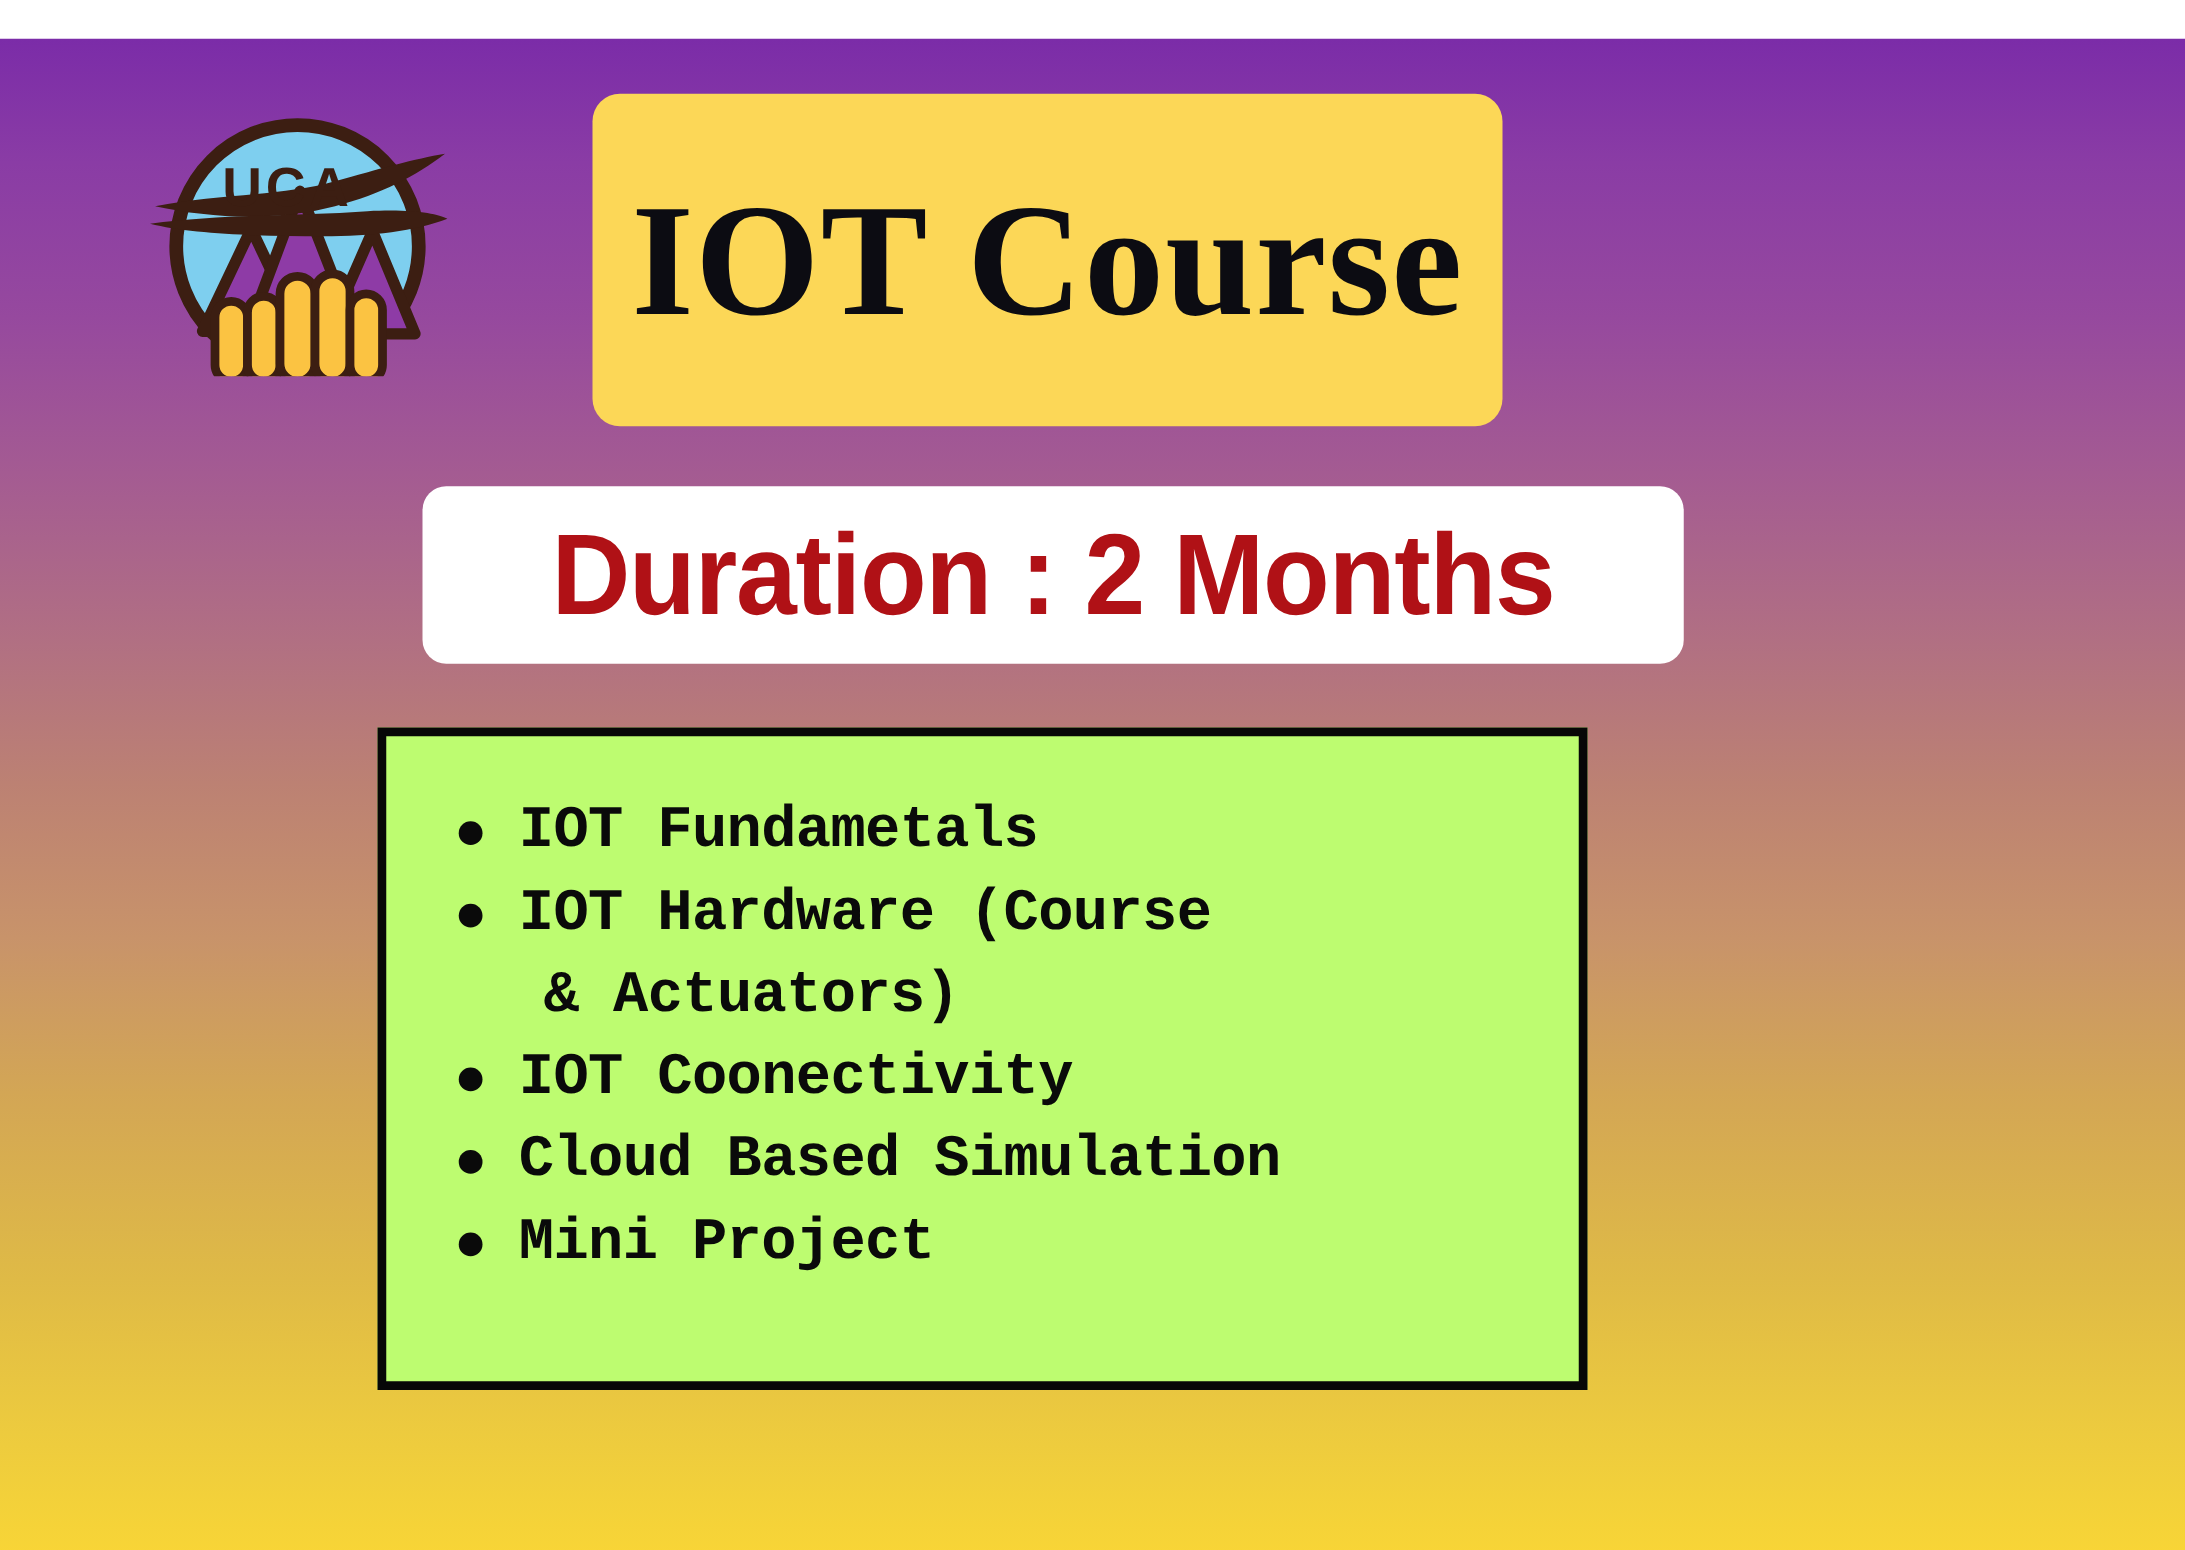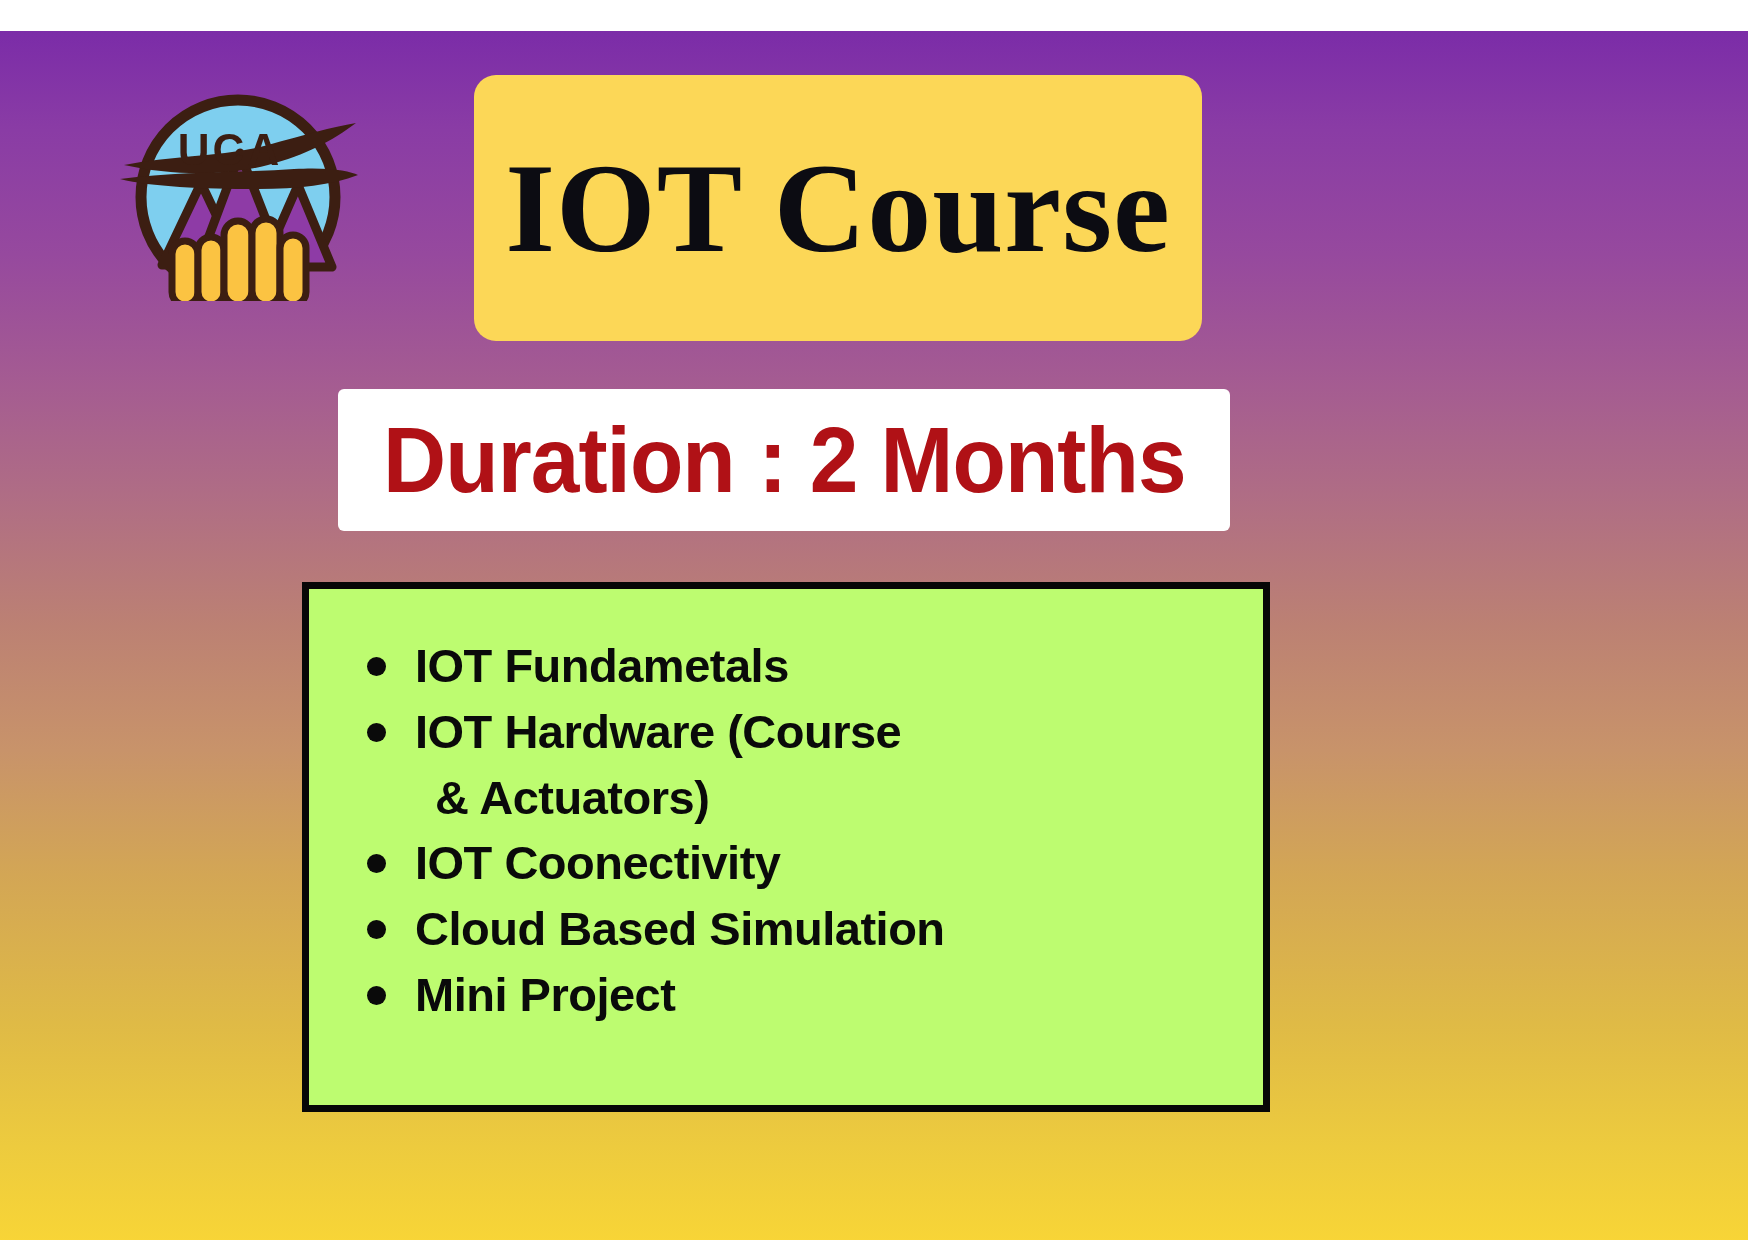--- a/index.html
+++ b/index.html
@@ -64,24 +64,24 @@
     letter-spacing: 1px;
     line-height: 1;
     white-space: nowrap;
   }
 
   
   .duration-banner {
     position: absolute;
     left: 338px;
     top: 358px;
-    width: 892px;
+    width: 1009px;
     height: 142px;
     background: #FFFFFF;
-    border-radius: 6px;
+    border-radius: 19px;
     display: flex;
     align-items: center;
     justify-content: center;
   }
   .duration-text {
     font-family: "Liberation Sans Narrow", "Liberation Sans", sans-serif;
     font-weight: bold;
     font-size: 92px;
     color: #B01116;
     letter-spacing: -1px;
@@ -102,21 +102,21 @@
     box-sizing: border-box;
   }
   .topics-list {
     list-style: none;
     margin: 0;
     padding: 44px 0 0 36px;
   }
   .topic-item {
     position: relative;
     padding-left: 70px;
-    font-family: Liberation Sans, sans-serif;
+    font-family: Liberation Mono, monospace;
     font-weight: bold;
     font-size: 47px;
     line-height: 1.40;
     color: #0A0A0A;
     letter-spacing: -0.5px;
   }
   .topic-item .bullet {
     position: absolute;
     left: 22px;
     top: 24px;

